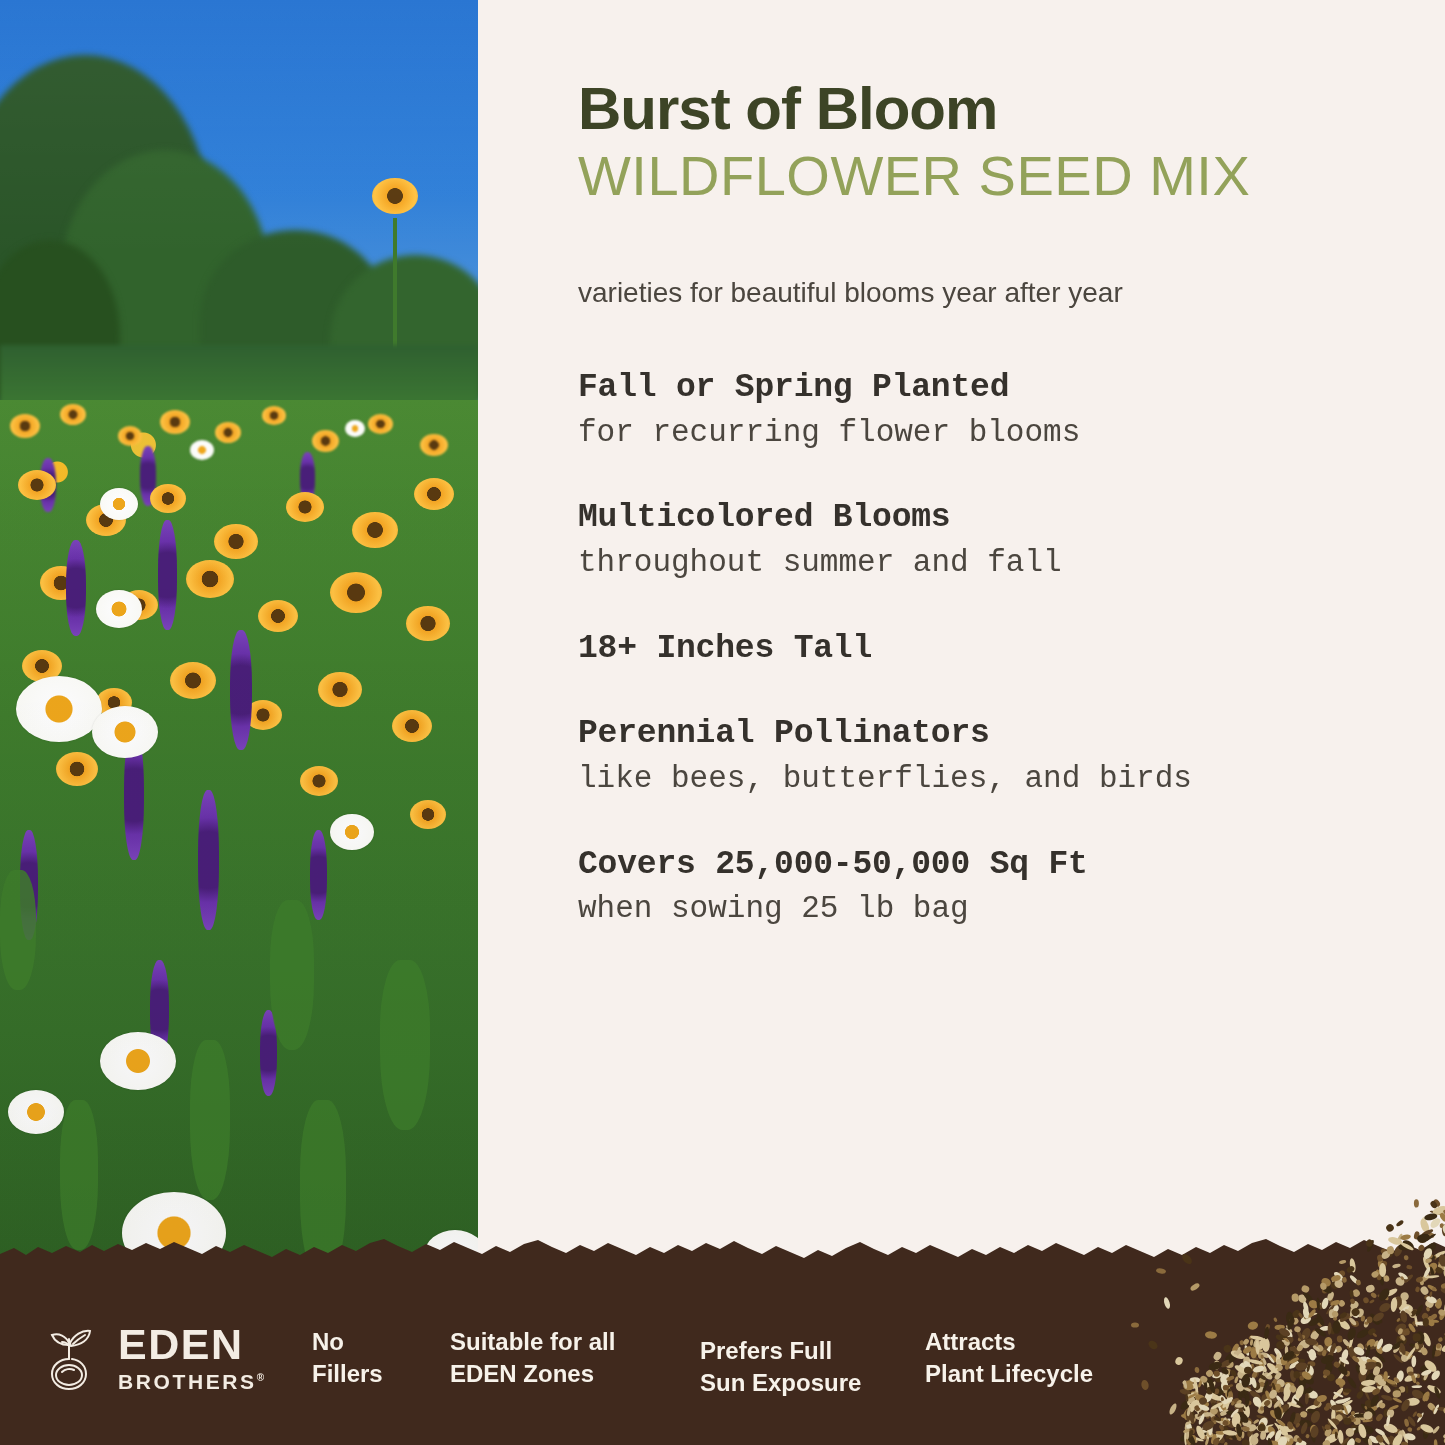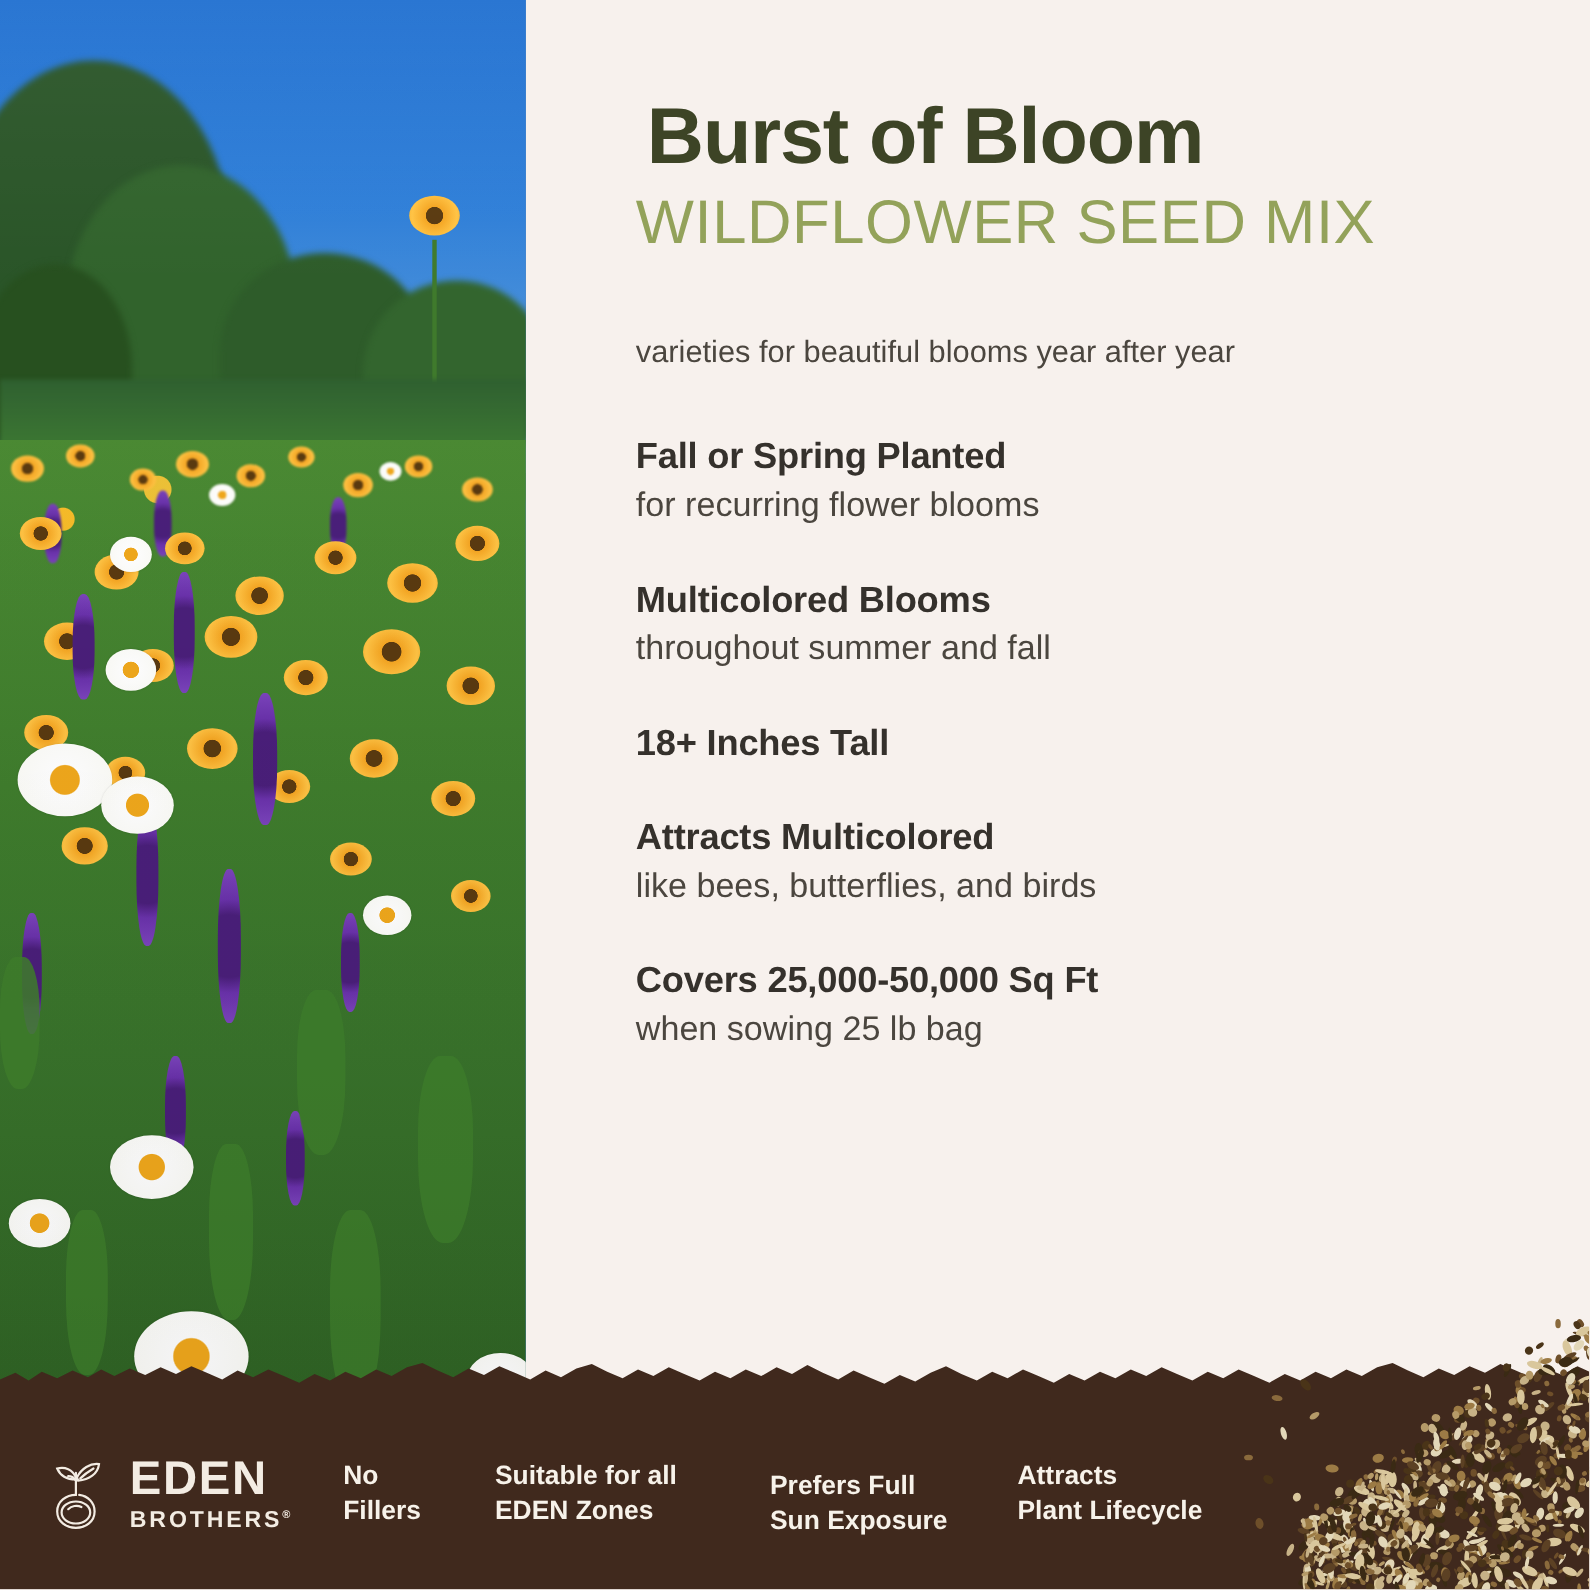--- a/index.html
+++ b/index.html
@@ -43,35 +43,35 @@
   .fl.gr{background:#3f7f2c;border-radius:40% 40% 45% 45%;}
   .blurlayer{filter:blur(1.2px);}
 
   .photo-sheen{position:absolute;inset:0;
     background:linear-gradient(180deg,rgba(255,255,255,.05) 0%,rgba(0,0,0,0) 20%,rgba(0,0,0,.05) 100%);}
 
   
   .content{position:absolute;left:578px;top:0;width:800px;}
 
   .title{
-    font-size:72px;font-weight:700;color:#3d4426;letter-spacing:-1px;
-    line-height:1.02;margin:10px;padding-top:78px;
+    font-size:60px;font-weight:700;color:#3d4426;letter-spacing:-1px;
+    line-height:1.02;margin:0;padding-top:78px;
     font-family:"Liberation Sans", sans-serif;
   }
   .subtitle{
     font-size:56px;font-weight:400;color:#93a25a;letter-spacing:0.5px;
     line-height:1.1;margin:6px 0 0 0;
   }
   .lede{
     font-size:28px;color:#4b463f;line-height:1.45;margin:26px 0 0 0;font-weight:400;
     max-width:740px;
   }
 
   .features{margin-top:54px;}
-  .feature{margin-bottom:46px;}
+  .feature{margin-bottom:46px;font-family:Liberation Mono, monospace;}
   .feature .f-head{
     font-size:33px;font-weight:700;color:#35312c;line-height:1.2;margin:0;letter-spacing:-0.2px;
   }
   .feature .f-sub{
     font-size:31px;font-weight:400;color:#4b463f;line-height:1.25;margin:6px 0 0 0;
   }
 
   
   .band{
     position:absolute;left:0;bottom:0;width:1445px;height:175px;background:#40291d;
@@ -209,21 +209,21 @@
         <p class="f-sub">for recurring flower blooms</p>
       </div>
       <div class="feature">
         <p class="f-head">Multicolored Blooms</p>
         <p class="f-sub">throughout summer and fall</p>
       </div>
       <div class="feature">
         <p class="f-head">18+ Inches Tall</p>
       </div>
       <div class="feature">
-        <p class="f-head">Attracts Multicolored</p>
+        <p class="f-head">Perennial Pollinators</p>
         <p class="f-sub">like bees, butterflies, and birds</p>
       </div>
       <div class="feature">
         <p class="f-head">Covers 25,000-50,000 Sq Ft</p>
         <p class="f-sub">when sowing 25 lb bag</p>
       </div>
     </div>
   </div>
 
   <div class="torn">

